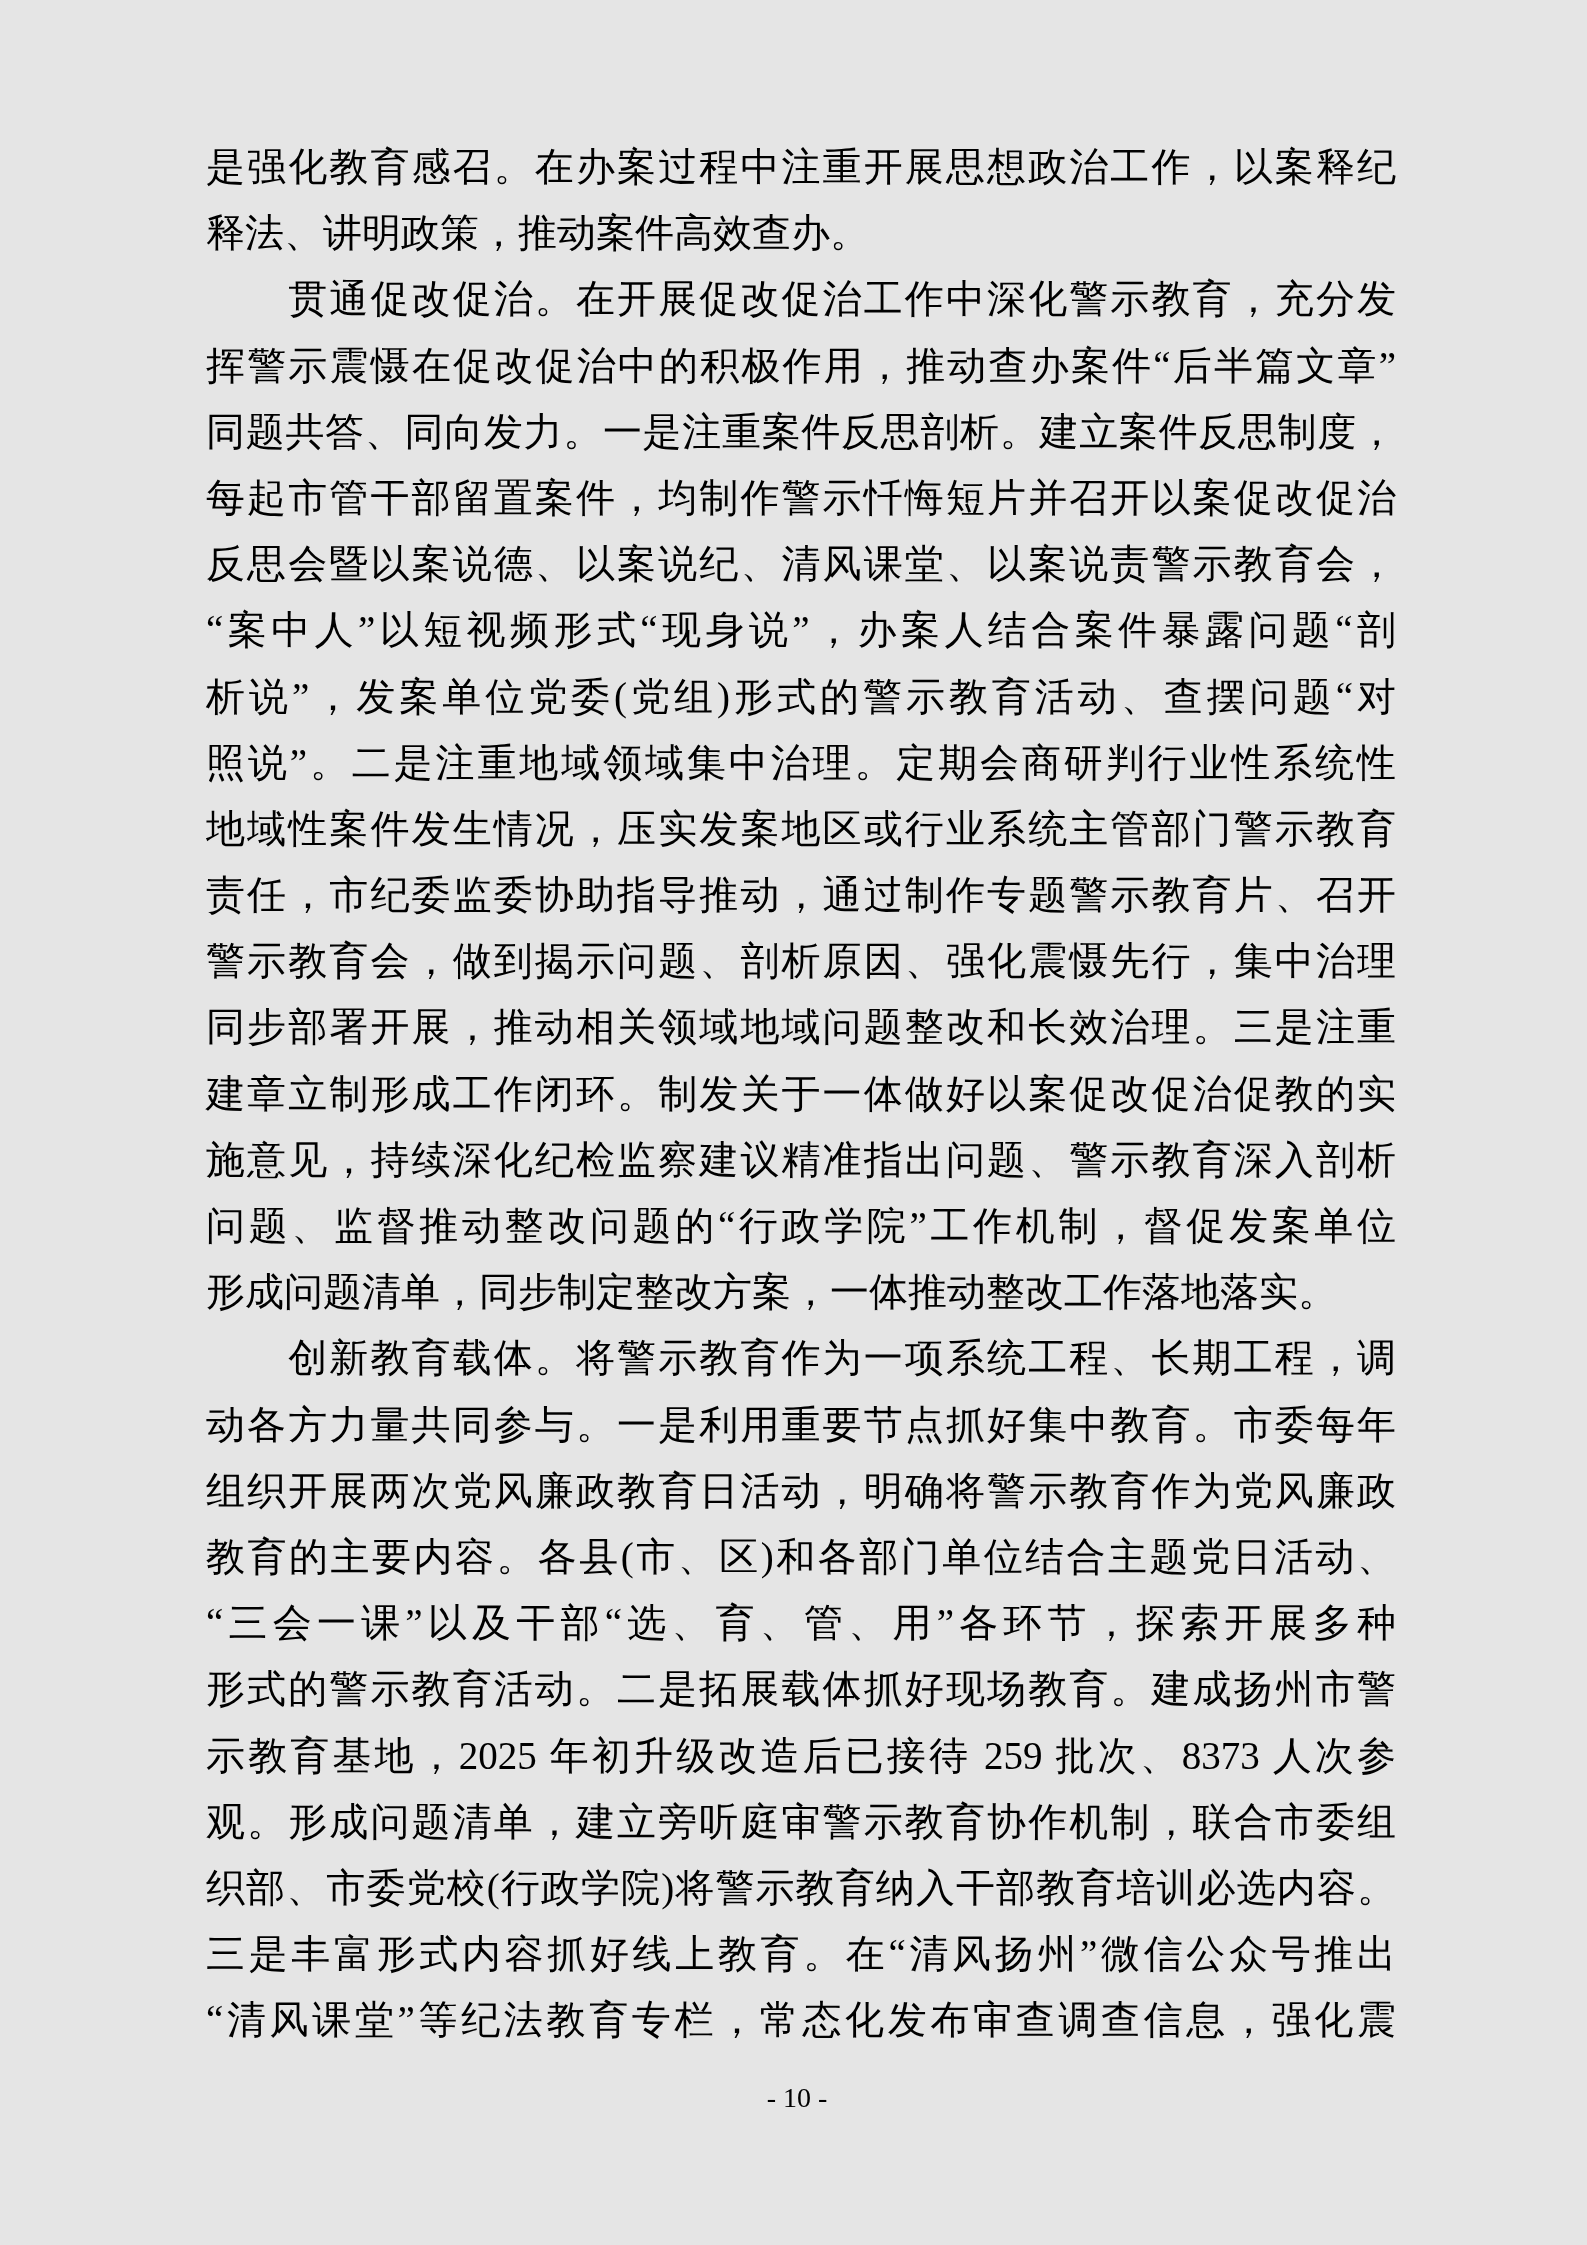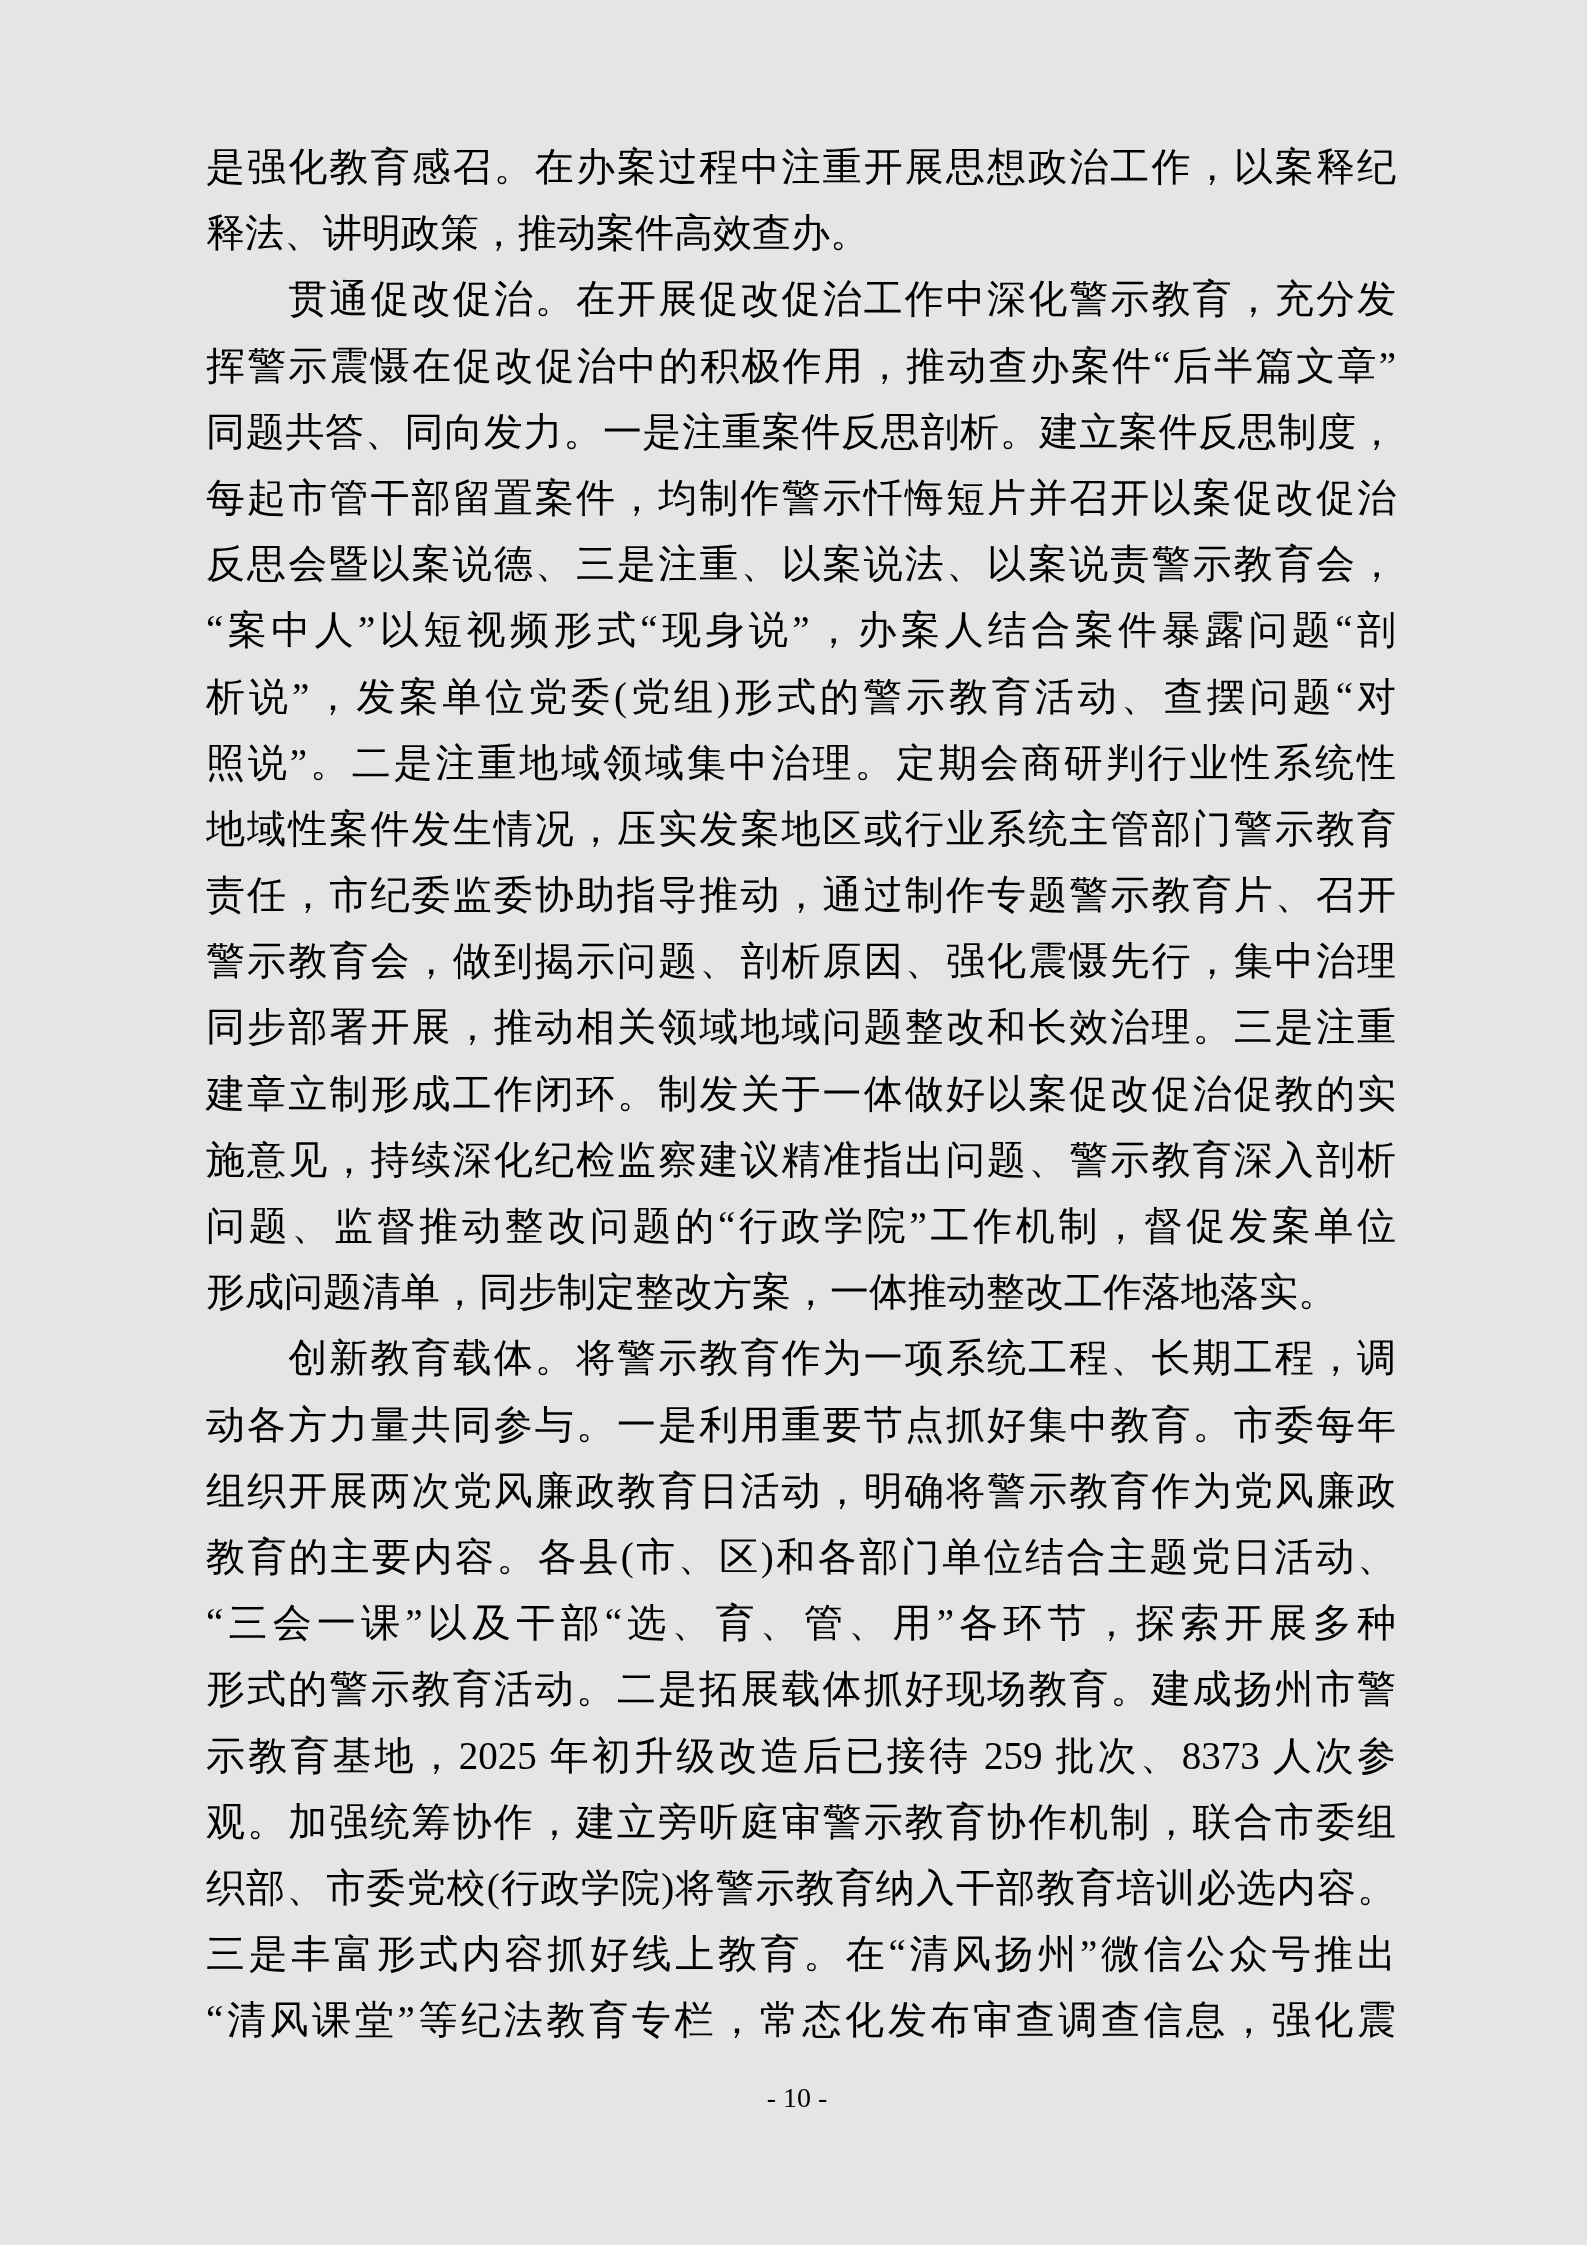--- a/index.html
+++ b/index.html
@@ -53,38 +53,38 @@
 <body>
 
 <div class="page">
   <div class="doc">
       <div class="line">是强化教育感召。在办案过程中注重开展思想政治工作，以案释纪</div>
       <div class="line end">释法、讲明政策，推动案件高效查办。</div>
       <div class="line">　　贯通促改促治。在开展促改促治工作中深化警示教育，充分发</div>
       <div class="line">挥警示震慑在促改促治中的积极作用，推动查办案件“后半篇文章”</div>
       <div class="line">同题共答、同向发力。一是注重案件反思剖析。建立案件反思制度，</div>
       <div class="line">每起市管干部留置案件，均制作警示忏悔短片并召开以案促改促治</div>
-      <div class="line">反思会暨以案说德、三是注重、以案说法、以案说责警示教育会，</div>
+      <div class="line">反思会暨以案说德、以案说纪、清风课堂、以案说责警示教育会，</div>
       <div class="line">“案中人”以短视频形式“现身说”，办案人结合案件暴露问题“剖</div>
       <div class="line">析说”，发案单位党委(党组)形式的警示教育活动、查摆问题“对</div>
       <div class="line">照说”。二是注重地域领域集中治理。定期会商研判行业性系统性</div>
       <div class="line">地域性案件发生情况，压实发案地区或行业系统主管部门警示教育</div>
       <div class="line">责任，市纪委监委协助指导推动，通过制作专题警示教育片、召开</div>
       <div class="line">警示教育会，做到揭示问题、剖析原因、强化震慑先行，集中治理</div>
       <div class="line">同步部署开展，推动相关领域地域问题整改和长效治理。三是注重</div>
       <div class="line">建章立制形成工作闭环。制发关于一体做好以案促改促治促教的实</div>
       <div class="line">施意见，持续深化纪检监察建议精准指出问题、警示教育深入剖析</div>
       <div class="line">问题、监督推动整改问题的“行政学院”工作机制，督促发案单位</div>
       <div class="line end">形成问题清单，同步制定整改方案，一体推动整改工作落地落实。</div>
       <div class="line">　　创新教育载体。将警示教育作为一项系统工程、长期工程，调</div>
       <div class="line">动各方力量共同参与。一是利用重要节点抓好集中教育。市委每年</div>
       <div class="line">组织开展两次党风廉政教育日活动，明确将警示教育作为党风廉政</div>
       <div class="line">教育的主要内容。各县(市、区)和各部门单位结合主题党日活动、</div>
       <div class="line">“三会一课”以及干部“选、育、管、用”各环节，探索开展多种</div>
       <div class="line">形式的警示教育活动。二是拓展载体抓好现场教育。建成扬州市警</div>
       <div class="line">示教育基地，2025 年初升级改造后已接待 259 批次、8373 人次参</div>
-      <div class="line">观。加强统筹协作，建立旁听庭审警示教育协作机制，联合市委组</div>
+      <div class="line">观。形成问题清单，建立旁听庭审警示教育协作机制，联合市委组</div>
       <div class="line">织部、市委党校(行政学院)将警示教育纳入干部教育培训必选内容。</div>
       <div class="line">三是丰富形式内容抓好线上教育。在“清风扬州”微信公众号推出</div>
       <div class="line">“清风课堂”等纪法教育专栏，常态化发布审查调查信息，强化震</div>
     </div>
   <div class="footer">- 10 -</div>
 </div>
 
 </body></html>

